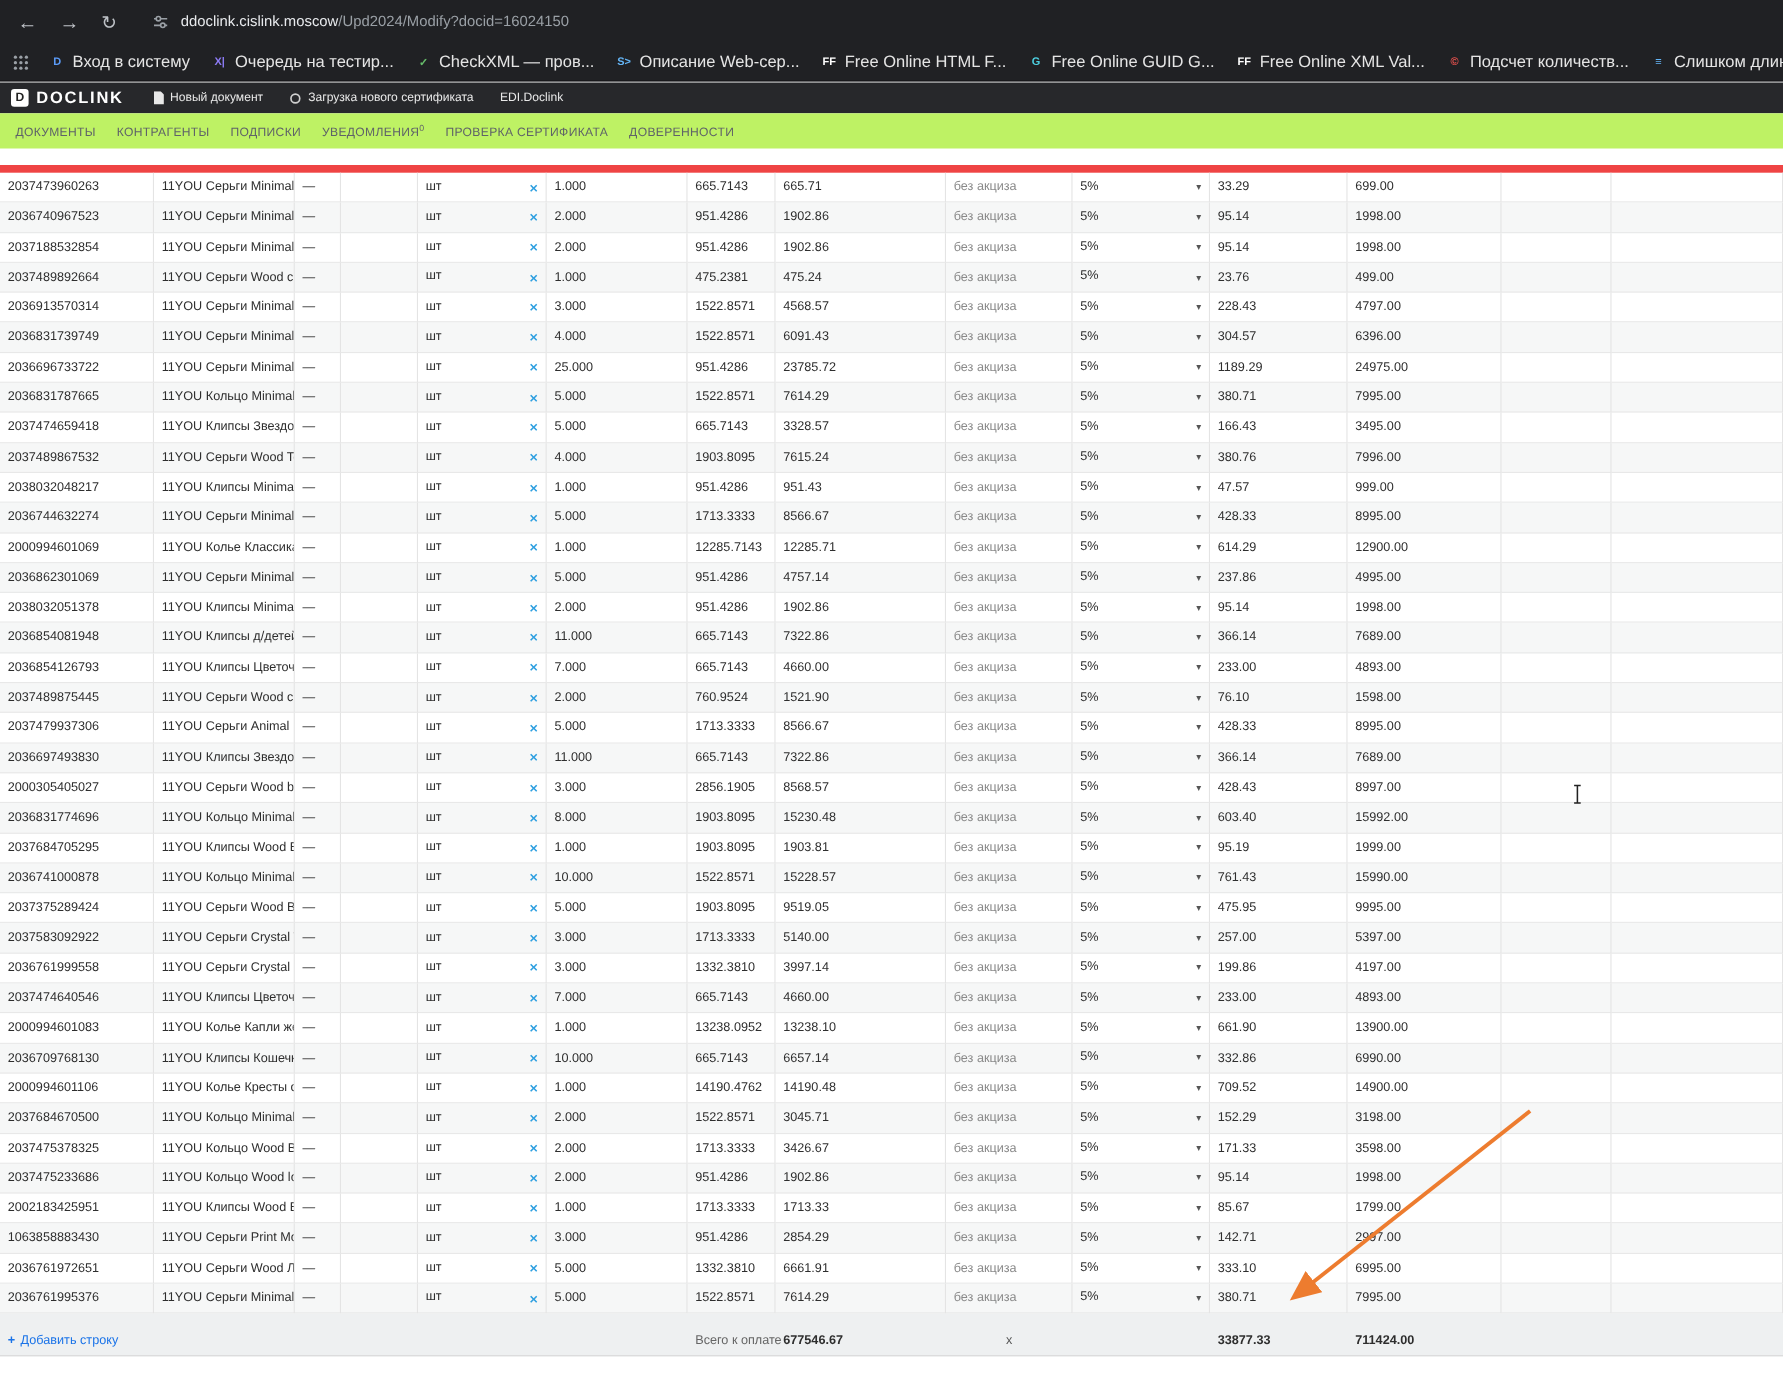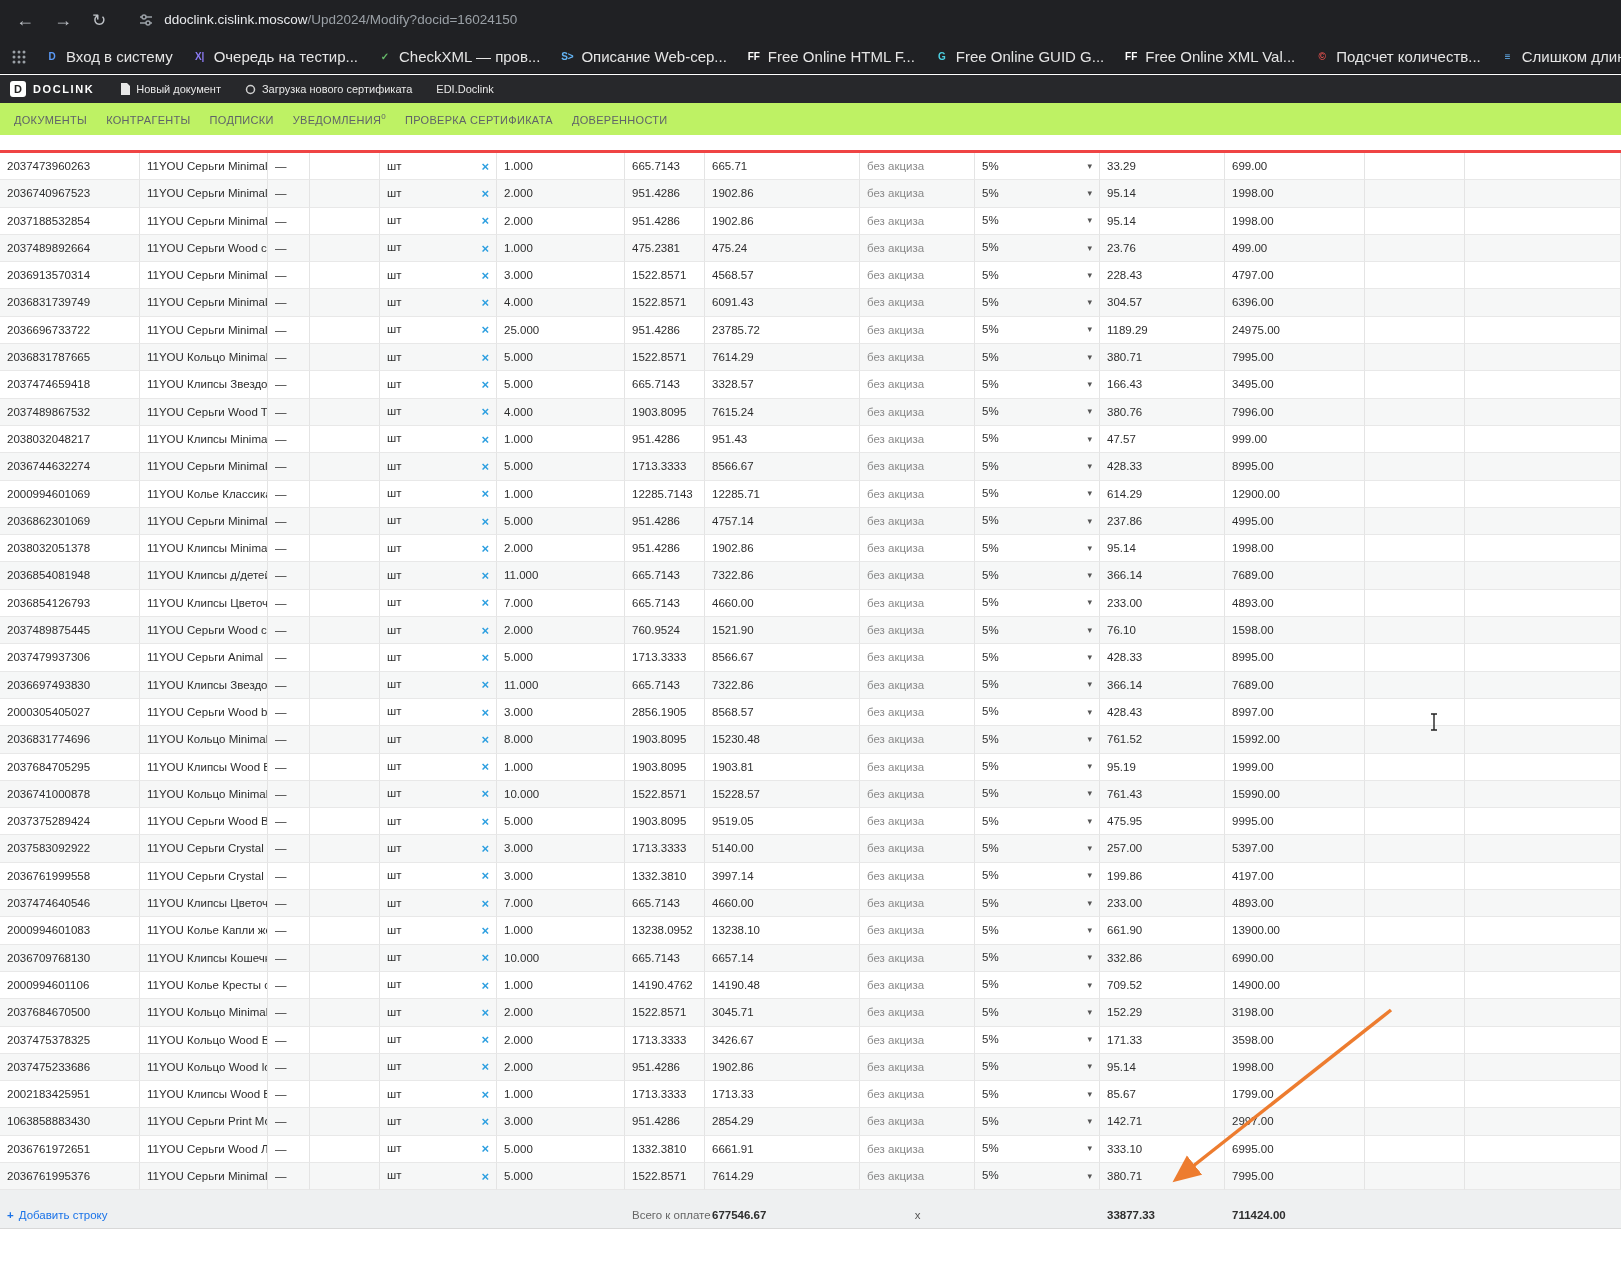--- a/index.html
+++ b/index.html
@@ -19,31 +19,31 @@
   .grid-icon{margin-right:18px;display:flex;align-items:center;}
   .bookmarks-list{display:flex;align-items:center;overflow:hidden;}
   .bookmark{display:flex;align-items:center;margin-right:19px;cursor:pointer;flex:none;}
   .favicon{width:16px;height:16px;border-radius:3px;display:flex;align-items:center;justify-content:center;font-size:10px;font-weight:bold;color:#fff;margin-right:6px;flex:none;}
   .favicon.flag-ru{background:linear-gradient(#fff 33%,#0039a6 33% 66%,#d52b1e 66%);}
   .bookmark-label{color:#e5e5e5;font-size:15px;}
 
   
   .app-header{position:absolute;top:75px;left:0;width:100%;height:28px;background:#27282b;display:flex;align-items:center;box-sizing:border-box;padding-left:10px;}
   .logo-d{width:16px;height:16px;background:#fff;color:#222;font-weight:bold;font-size:11px;border-radius:3px;display:flex;align-items:center;justify-content:center;margin-right:7px;flex:none;}
-  .logo-text{font-size:11px;font-weight:bold;letter-spacing:1.6px;color:#fff;margin-right:26px;}
+  .logo-text{font-size:15px;font-weight:bold;letter-spacing:1.6px;color:#fff;margin-right:26px;}
   .menu-item{display:flex;align-items:flex-end;margin-right:24px;font-size:11px;color:#e8e8e8;cursor:pointer;}
   .menu-item svg{margin-right:6px;}
 
   
   .nav{position:absolute;top:103px;left:0;width:100%;height:32px;background:#bef264;display:flex;align-items:center;box-sizing:border-box;padding-left:14px;}
   .nav-item{margin-right:19px;font-size:11px;color:#5f6368;letter-spacing:.3px;cursor:pointer;}
   .nav-item sup{font-size:8px;}
 
   
-  .table{position:absolute;top:150px;left:0;width:1621px;border-top:3px solid #ef4444;}
+  .table{position:absolute;top:150px;left:0;width:1621px;border-top:7px solid #ef4444;}
   .tr,.tfoot{display:grid;grid-template-columns:140px 128px 42px 70px 117px 128px 80px 155px 115px 125px 125px 140px 100px 156px;}
   .table-body .tr:nth-child(even){background:#f6f7f7;}
   .td{box-sizing:border-box;border-right:1px solid #e4e4e4;border-bottom:1px solid #e8e8e8;padding:0 7px;font-size:11.5px;color:#2e2e2e;height:27.3px;line-height:27.3px;overflow:hidden;white-space:nowrap;}
   .c-excise{color:#8a8a8a;}
   .c-unit{display:flex;justify-content:space-between;align-items:center;}
   .clear-x{color:#2d9fe0;font-weight:bold;font-size:13px;cursor:pointer;line-height:1;}
   .c-vat-rate{display:flex;justify-content:space-between;align-items:center;cursor:pointer;}
   .chev{color:#555;font-size:9px;line-height:1;}
 
   .tfoot{background:#eef0f1;border-bottom:1px solid #d8d8d8;}
@@ -687,21 +687,21 @@
             <span class="clear-x">×</span>
           </div>
           <div class="td c-qty">8.000</div>
           <div class="td c-price">1903.8095</div>
           <div class="td c-amount">15230.48</div>
           <div class="td c-excise">без акциза</div>
           <div class="td c-vat-rate">
             <span>5%</span>
             <span class="chev">▾</span>
           </div>
-          <div class="td c-vat">761.52</div>
+          <div class="td c-vat">603.40</div>
           <div class="td c-total">15992.00</div>
           <div class="td c-empty2"></div>
           <div class="td c-empty3"></div>
         </div>
 
         <div class="tr">
           <div class="td c-id">2037684705295</div>
           <div class="td c-name">11YOU Клипсы Wood Bl</div>
           <div class="td c-dash">—</div>
           <div class="td c-empty"></div>

